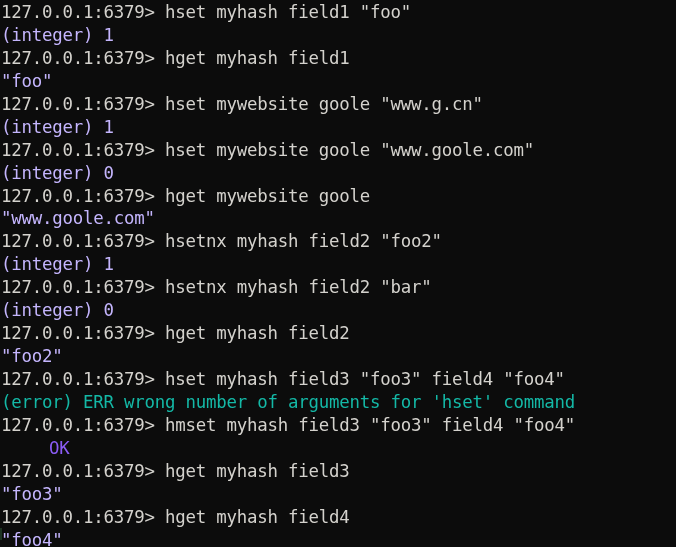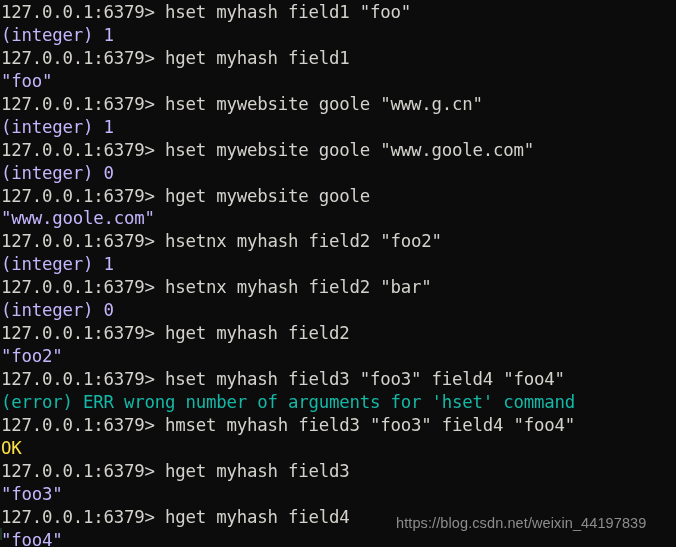--- a/index.html
+++ b/index.html
@@ -32,21 +32,21 @@
   }
   .term-line {
     display: block;
     height: 22.95px;
     white-space: pre;
     overflow: visible;
   }
   .term-line.prompt-line { color: #d4d2cd; }
   .term-line.reply-line  { color: #c4b5fd; }
   .term-line.error-line  { color: #14b8a6; }
-  .term-line.status-line { color: #fde047; }
+  .term-line.status-line { color: #8b5cf6; padding-left: 48px; }
   #watermark {
     position: absolute;
     left: 396px;
     top: 515px;
     font-family: "Liberation Sans", "DejaVu Sans", sans-serif;
     font-size: 14.5px;
     color: #8d8d8d;
     letter-spacing: 0.1px;
     white-space: pre;
   }
@@ -59,17 +59,16 @@
     background: #1d3322;
   }
 </style>
 </head>
 <body>
 
 <div id="terminal-window">
 
   <div id="terminal-screen"><span class="term-line prompt-line">127.0.0.1:6379&gt; hset myhash field1 "foo"</span><span class="term-line reply-line">(integer) 1</span><span class="term-line prompt-line">127.0.0.1:6379&gt; hget myhash field1</span><span class="term-line reply-line">"foo"</span><span class="term-line prompt-line">127.0.0.1:6379&gt; hset mywebsite goole "www.g.cn"</span><span class="term-line reply-line">(integer) 1</span><span class="term-line prompt-line">127.0.0.1:6379&gt; hset mywebsite goole "www.goole.com"</span><span class="term-line reply-line">(integer) 0</span><span class="term-line prompt-line">127.0.0.1:6379&gt; hget mywebsite goole</span><span class="term-line reply-line">"www.goole.com"</span><span class="term-line prompt-line">127.0.0.1:6379&gt; hsetnx myhash field2 "foo2"</span><span class="term-line reply-line">(integer) 1</span><span class="term-line prompt-line">127.0.0.1:6379&gt; hsetnx myhash field2 "bar"</span><span class="term-line reply-line">(integer) 0</span><span class="term-line prompt-line">127.0.0.1:6379&gt; hget myhash field2</span><span class="term-line reply-line">"foo2"</span><span class="term-line prompt-line">127.0.0.1:6379&gt; hset myhash field3 "foo3" field4 "foo4"</span><span class="term-line error-line">(error) ERR wrong number of arguments for 'hset' command</span><span class="term-line prompt-line">127.0.0.1:6379&gt; hmset myhash field3 "foo3" field4 "foo4"</span><span class="term-line status-line">OK</span><span class="term-line prompt-line">127.0.0.1:6379&gt; hget myhash field3</span><span class="term-line reply-line">"foo3"</span><span class="term-line prompt-line">127.0.0.1:6379&gt; hget myhash field4</span><span class="term-line reply-line">"foo4"</span></div>
 
-  <div id="watermark">https://blog.csdn.net/weixin_44197839</div>
 
   <div id="left-edge-accent"></div>
 
 </div>
 
 </body></html>

